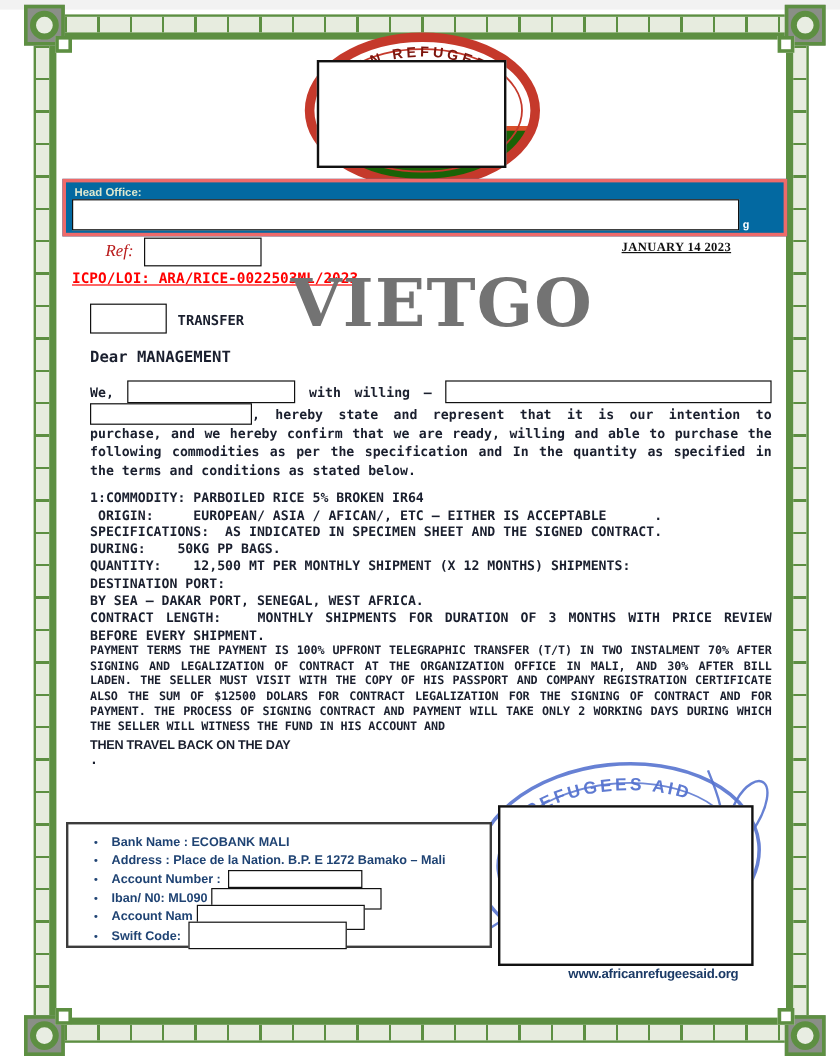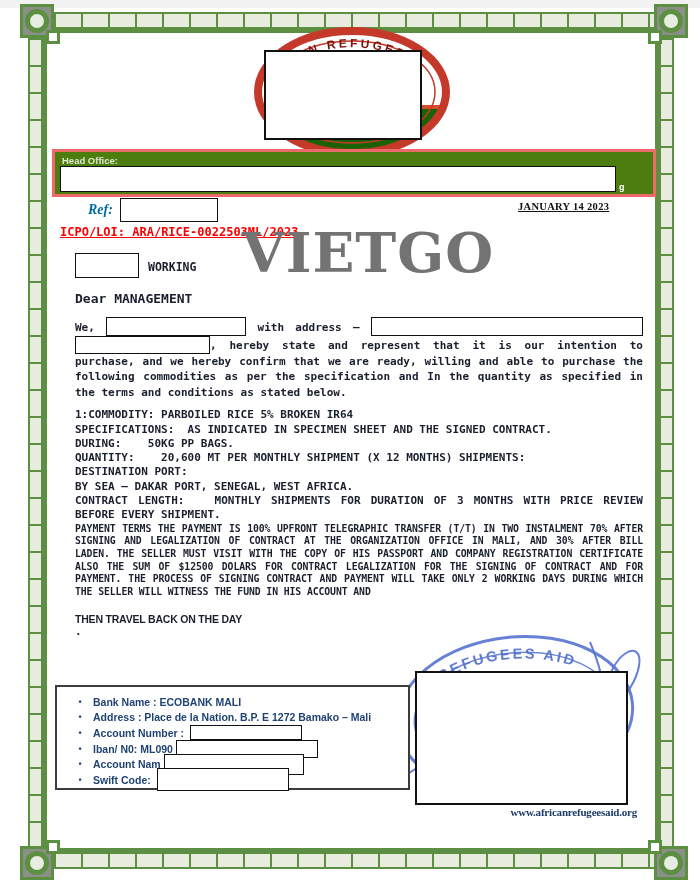--- a/index.html
+++ b/index.html
@@ -26,30 +26,30 @@
   
   .redact{background:#fff;border:2px solid #111;box-sizing:border-box;}
   .redact.inline{display:inline-block;vertical-align:-5px;}
 
   
   .logo-svg{position:absolute;left:230px;top:20px;}
   .logo-redact{position:absolute;left:264px;top:50px;width:158px;height:90px;z-index:3;}
 
   
   .head-office{position:absolute;left:52px;top:149px;width:604px;height:48px;
-     background:#4d7c0f;border:3px solid #ee6a6a;box-sizing:border-box;z-index:2;}
+     background:#0369a1;border:3px solid #ee6a6a;box-sizing:border-box;z-index:2;}
   .head-office .label{position:absolute;left:7px;top:3px;font-family:"Liberation Sans",sans-serif;
      font-weight:bold;font-size:9.5px;color:#dde8cf;}
   .head-office .ho-redact{position:absolute;left:5px;top:14px;width:556px;height:26px;border-width:1.5px;}
   .head-office .suffix{position:absolute;left:564px;top:30px;font-family:"Liberation Sans",sans-serif;
      font-weight:bold;font-size:9px;color:#fff;}
 
   
   .ref-label{position:absolute;left:88px;top:202px;font-family:"Liberation Serif",serif;
-     font-style:italic;font-weight:bold;font-size:14px;color:#0369a1;}
+     font-style:italic;font-weight:normal;font-size:14px;color:#b91c1c;}
   .ref-redact{position:absolute;left:120px;top:198px;width:98px;height:24px;border-width:1.5px;}
   .date{position:absolute;left:518px;top:201px;font-weight:bold;font-size:10.5px;
      text-decoration:underline;color:#111;letter-spacing:0.3px;font-family:Liberation Serif, serif;}
   .icpo{position:absolute;left:60px;top:225px;width:566px;font-weight:bold;
      font-size:12px;color:#ff0000;}
   .icpo span{text-decoration:underline;}
   .supplier-redact{position:absolute;left:75px;top:253px;width:64px;height:25px;border-width:1.5px;}
   .supplier-label{position:absolute;left:148px;top:260px;font-weight:bold;font-size:11.5px;color:#1a1f2e;}
   .vietgo{position:absolute;left:242px;top:225px;font-family:"DejaVu Serif","Liberation Serif",serif;
      font-weight:bold;font-size:55px;line-height:1;color:#737373;letter-spacing:1px;}
@@ -57,42 +57,42 @@
 
   
   .doc{position:absolute;left:75px;top:317px;width:568px;color:#1a1f2e;}
   .doc p{margin:0;}
   .para{font-weight:bold;font-size:11px;line-height:15.4px;text-align:justify;}
   .rep{margin-top:9px !important;letter-spacing:-0.35px;}
   .commodity{margin-top:8px;}
   .cline{font-weight:bold;font-size:11px;line-height:14.3px;white-space:pre-wrap;}
   .cline.just{text-align:justify;}
   .payment{font-weight:bold;font-size:9.8px;line-height:12.7px;text-align:justify;letter-spacing:-0.1px;}
-  .travel{margin-top:14px;font-family:"Liberation Sans",sans-serif;font-weight:bold;font-size:10.5px;
+  .travel{margin-top:2px;font-family:"Liberation Sans",sans-serif;font-weight:bold;font-size:10.5px;
      letter-spacing:-0.2px;color:#1a1f2e;}
   .period{font-weight:bold;font-size:11px;line-height:13px;}
   .b1{width:140px;height:19px;border-width:1.5px;}
   .b2{width:272px;height:19px;border-width:1.5px;}
   .b3{width:135px;height:18px;border-width:1.5px;}
 
   
   .bank{position:absolute;left:55px;top:685px;width:355px;height:105px;border:2px solid #3c3c3c;
      box-sizing:border-box;background:#fff;padding:7px 0 0 10px;z-index:3;}
   .bank .row{display:flex;align-items:center;height:15.6px;font-family:"Liberation Sans",sans-serif;
      font-weight:bold;font-size:10.5px;color:#1f4373;white-space:pre;}
   .bank .bullet{width:26px;text-align:center;font-size:9px;}
   .bank .redact{margin:-6px 0 -6px 3px;border-width:1.5px;}
   .br3{width:112px;height:15px;} .br4{width:142px;height:18px;}
   .br5{width:140px;height:21px;} .br6{width:132px;height:23px;}
 
   
   .stamp-svg{position:absolute;left:390px;top:622px;z-index:1;}
   .stamp-redact{position:absolute;left:415px;top:671px;width:213px;height:134px;z-index:2;}
-  .website{position:absolute;left:452px;top:806px;width:185px;text-align:right;
-     font-family:Liberation Serif, serif;font-weight:bold;font-size:11px;
+  .website{position:absolute;left:452px;top:806px;width:185px;text-align:center;
+     font-family:Liberation Sans, sans-serif;font-weight:bold;font-size:11px;
      color:#1b3a66;letter-spacing:-0.2px;z-index:3;}
 </style>
 </head>
 <body>
 
 <div class="page">
   <div class="top-fade"></div>
 
   <div class="strip h top"></div>
   <div class="strip h bottom"></div>
@@ -124,35 +124,36 @@
 
   <span class="ref-label">Ref:</span>
   <div class="redact ref-redact"></div>
   <span class="date">JANUARY 14 2023</span>
 
   <div class="icpo">
     <span>ICPO/LOI: ARA/RICE-0022503ML/2023</span>
   </div>
 
   <div class="redact supplier-redact"></div>
-  <span class="supplier-label">WORKING</span>
+  <span class="supplier-label">TRANSFER</span>
   <div class="vietgo">VIETGO</div>
   <div class="dear">Dear MANAGEMENT</div>
 
   <div class="doc">
     <p class="para"><span>We,</span>
-      <span class="redact inline b1"></span><span> with address – </span><span class="redact inline b2"></span>
+      <span class="redact inline b1"></span><span> with willing – </span><span class="redact inline b2"></span>
       <span class="redact inline b3"></span><span>, hereby state and represent that it is our intention to purchase, and we hereby confirm that we are ready, willing and able to purchase the following commodities as per the specification and In the quantity as specified in the terms and conditions as stated below.</span></p>
 
 
     <div class="commodity">
       <div class="cline">1:COMMODITY: PARBOILED RICE 5% BROKEN IR64</div>
+      <div class="cline"> ORIGIN:     EUROPEAN/ ASIA / AFICAN/, ETC – EITHER IS ACCEPTABLE      .</div>
       <div class="cline">SPECIFICATIONS:  AS INDICATED IN SPECIMEN SHEET AND THE SIGNED CONTRACT.</div>
       <div class="cline">DURING:    50KG PP BAGS.</div>
-      <div class="cline">QUANTITY:    20,600 MT PER MONTHLY SHIPMENT (X 12 MONTHS) SHIPMENTS:</div>
+      <div class="cline">QUANTITY:    12,500 MT PER MONTHLY SHIPMENT (X 12 MONTHS) SHIPMENTS:</div>
       <div class="cline">DESTINATION PORT:</div>
       <div class="cline">BY SEA – DAKAR PORT, SENEGAL, WEST AFRICA.</div>
       <div class="cline just">CONTRACT LENGTH:   MONTHLY SHIPMENTS FOR DURATION OF 3 MONTHS WITH PRICE REVIEW BEFORE EVERY SHIPMENT.</div>
     </div>
 
     <p class="payment">PAYMENT TERMS THE PAYMENT IS 100% UPFRONT TELEGRAPHIC TRANSFER (T/T) IN TWO INSTALMENT 70% AFTER SIGNING AND LEGALIZATION OF CONTRACT AT THE ORGANIZATION OFFICE IN MALI, AND 30% AFTER BILL LADEN. THE SELLER MUST VISIT WITH THE COPY OF HIS PASSPORT AND COMPANY REGISTRATION CERTIFICATE ALSO THE SUM OF $12500 DOLARS FOR CONTRACT LEGALIZATION FOR THE SIGNING OF CONTRACT AND FOR PAYMENT. THE PROCESS OF SIGNING CONTRACT AND PAYMENT WILL TAKE ONLY 2 WORKING DAYS DURING WHICH THE SELLER WILL WITNESS THE FUND IN HIS ACCOUNT AND</p>
     <div class="travel">THEN TRAVEL BACK ON THE DAY</div>
     <div class="period">.</div>
   </div>
 

